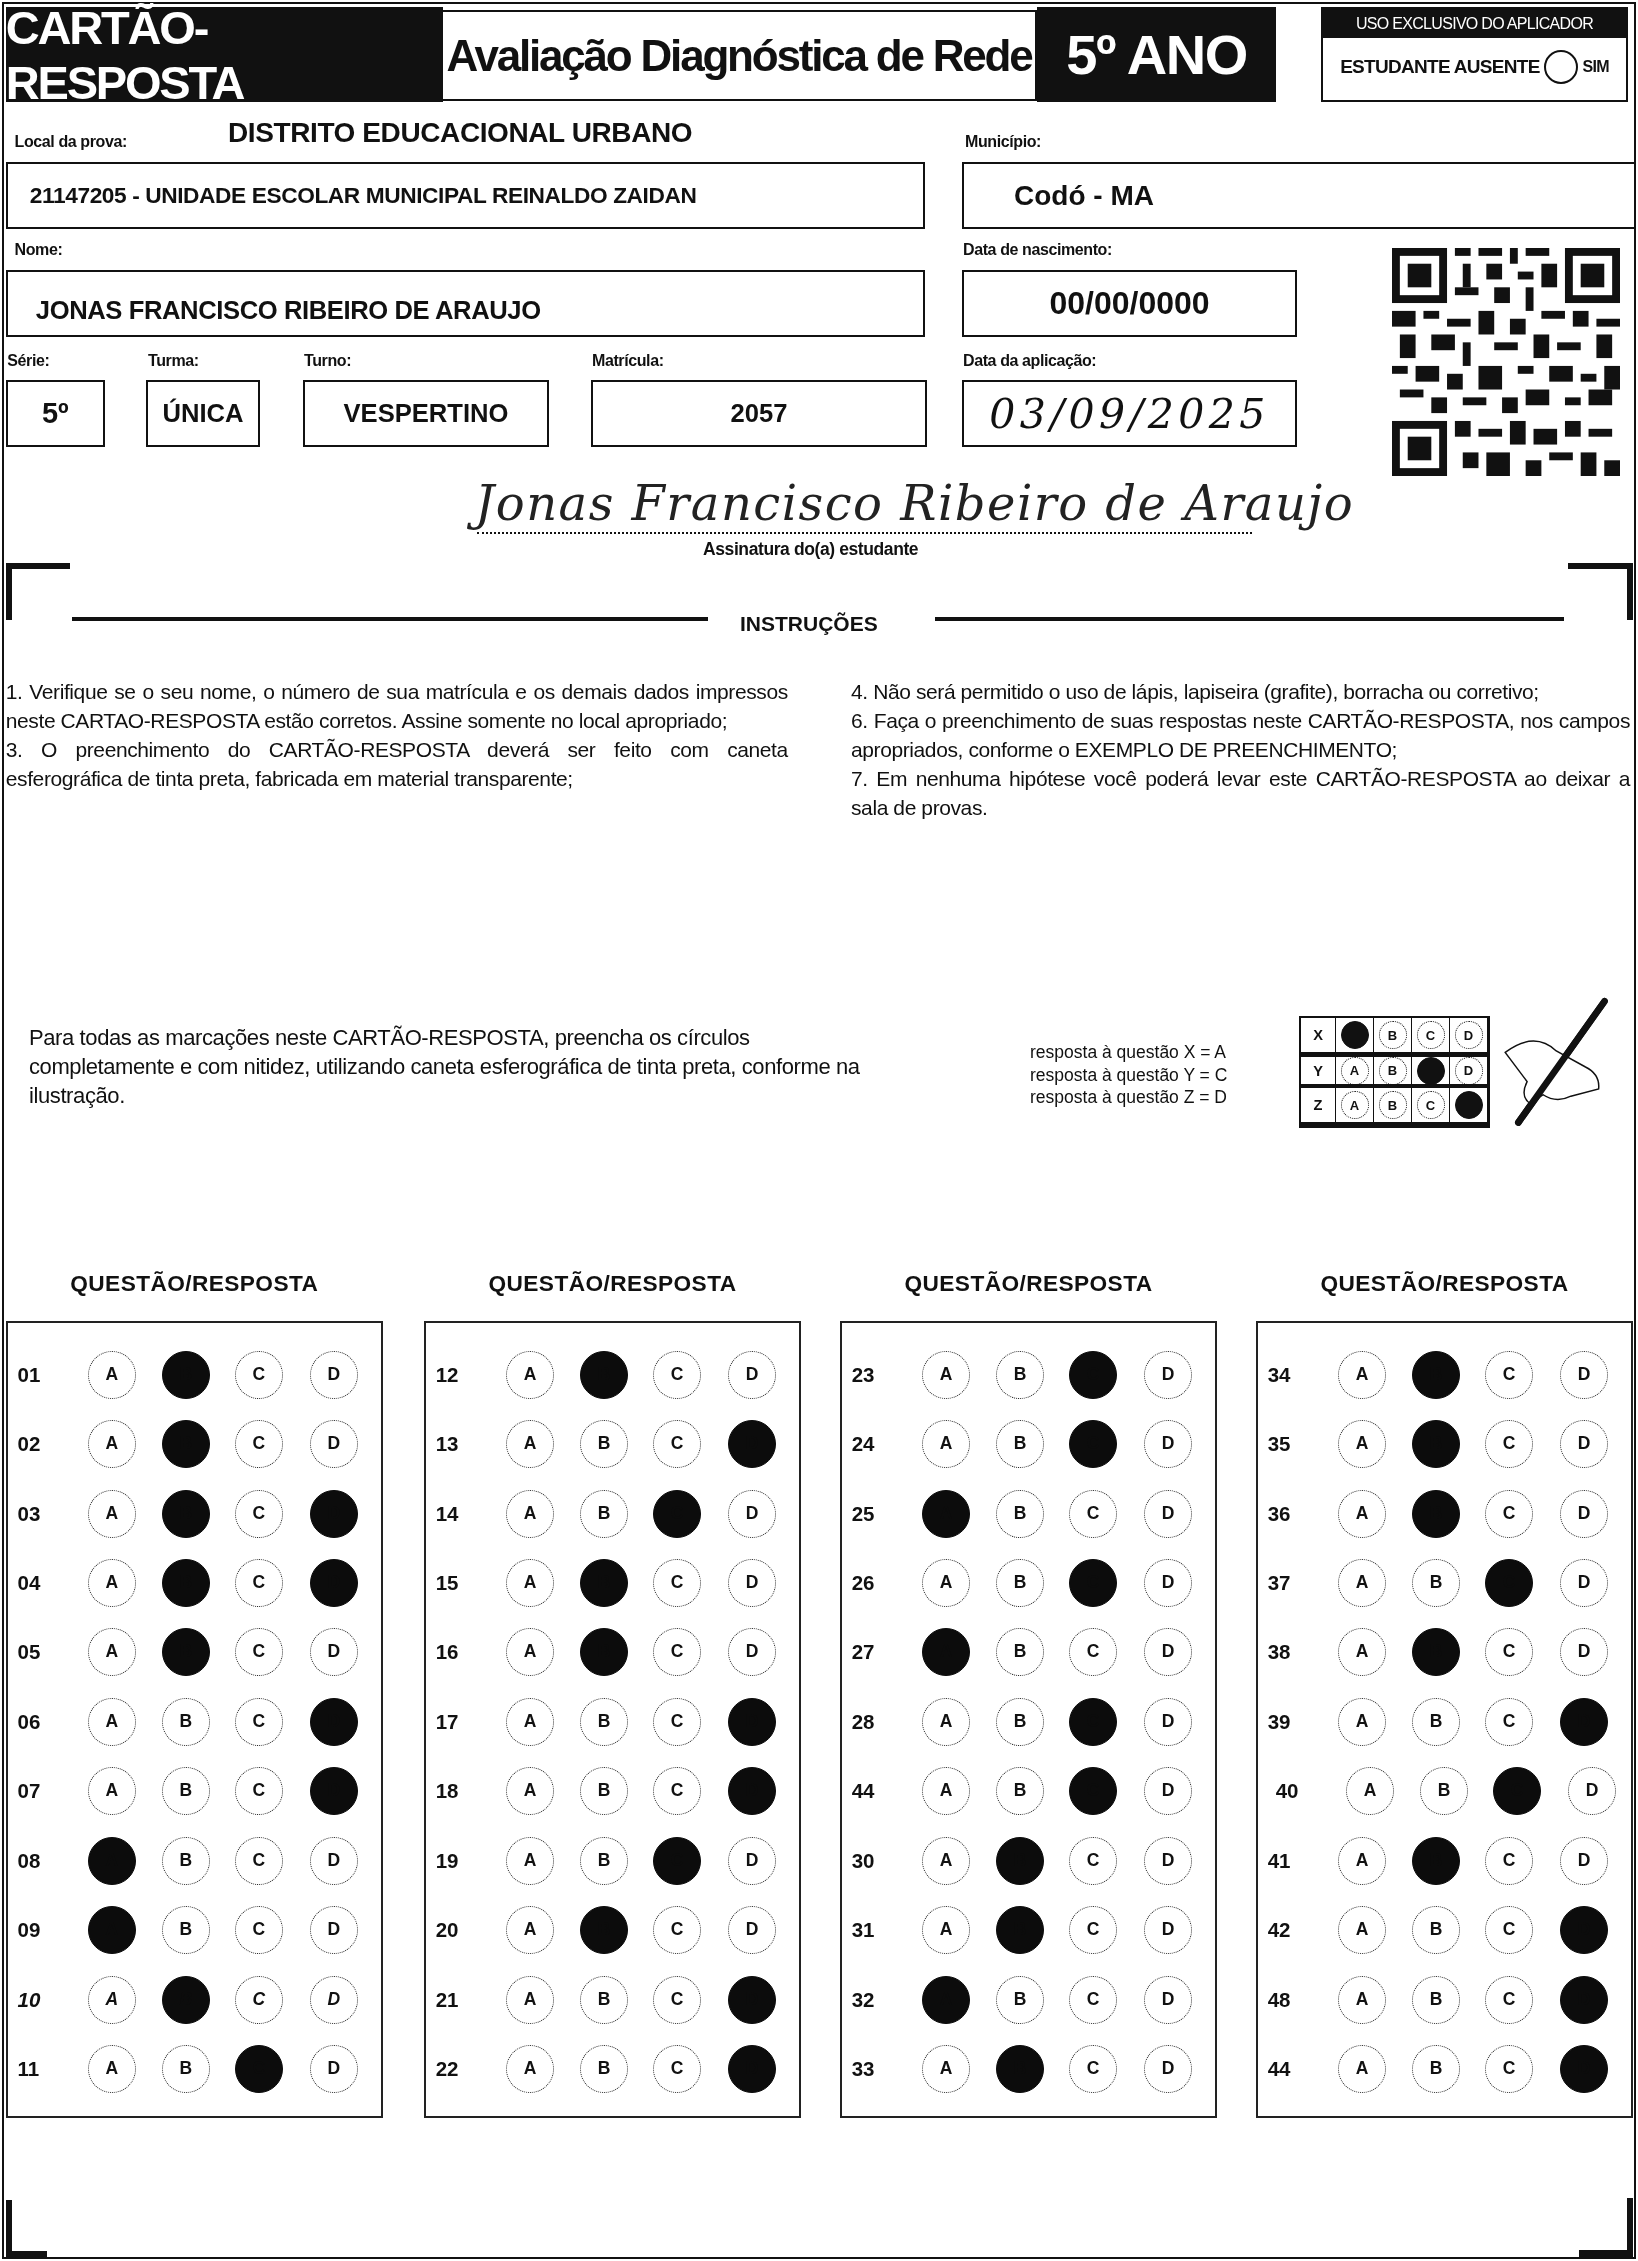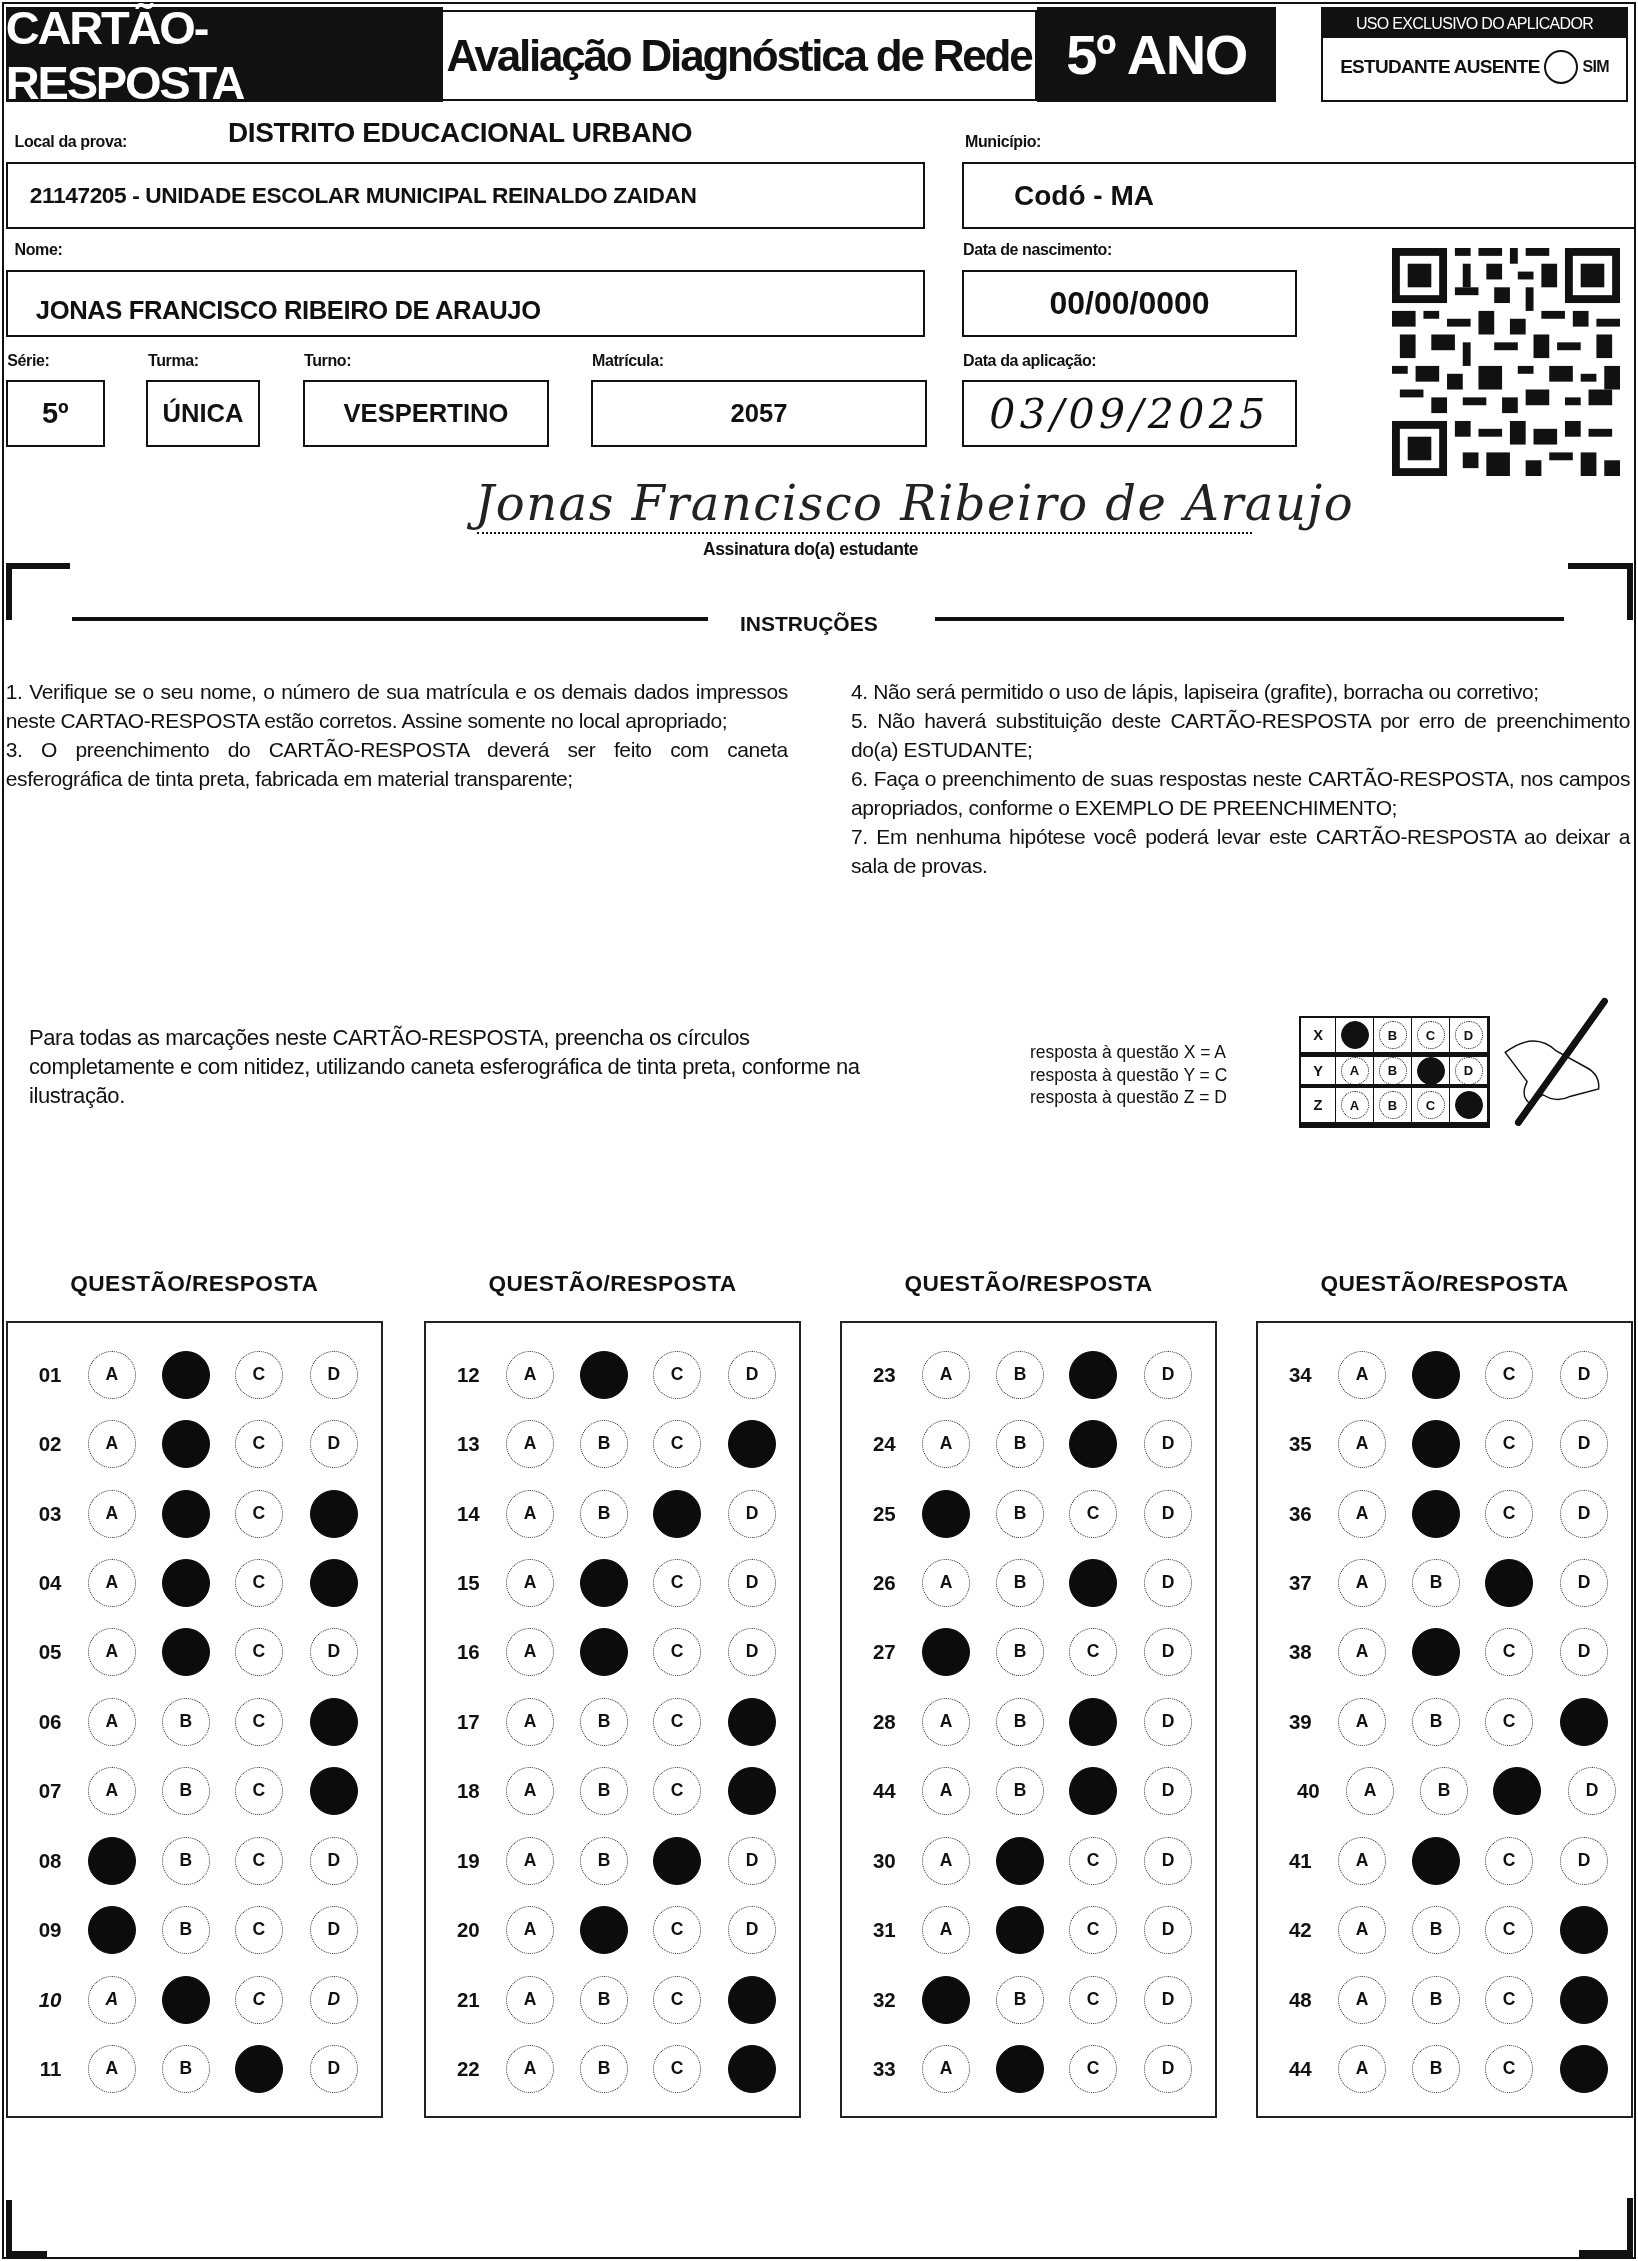--- a/index.html
+++ b/index.html
@@ -31,21 +31,21 @@
   .ex-grid { border: 2.2px solid #111; border-bottom-width: 5.8px; display: grid; grid-template-columns: 35px repeat(4, 38px); }
   .ex-cell { height: 35px; border-right: 1.5px solid #111; border-bottom: 1.5px solid #111; display: flex; align-items: center; justify-content: center; font-weight: bold; font-size: 14.6px; }
   .ex-row-sep { border-bottom: 4.4px solid #111; }
   .ex-bubble { width: 28px; height: 28px; border: 1.5px dotted #111; border-radius: 50%; display: flex; align-items: center; justify-content: center; font-size: 13px; }
   .ex-bubble.filled { background: #111; border: 1.5px solid #111; }
 
   
   .qr-title { font-size: 22.7px; font-weight: bold; text-align: center; letter-spacing: 0.4px; }
   .qbox { border: 2.2px solid #222; }
   .qrow { position: absolute; left: 0; height: 53px; display: flex; align-items: center; }
-  .qnum { position: absolute; left: 11.7px; font-size: 20.5px; font-weight: bold; width: 44px; text-align: right; }
+  .qnum { position: absolute; left: 11.7px; font-size: 20.5px; font-weight: bold; width: 44px; }
   .bubble { position: absolute; width: 48px; height: 48px; border: 1.5px dotted #222; border-radius: 50%; display: flex; align-items: center; justify-content: center; font-size: 17.5px; font-weight: bold; cursor: pointer; background: #fff; }
   .bubble.filled { background: #0c0c0c; border: 1.5px solid #0c0c0c; color: #0c0c0c; }
 </style>
 </head>
 <body>
 
 <div class="frame"></div>
 
 <div class="abs hdr-black" style="left:5.8px; top:7.3px; width:437px; height:95px; font-size:47px; letter-spacing:-2.2px;">
   <span>CARTÃO-RESPOSTA</span>
@@ -191,21 +191,20 @@
 <div class="abs" style="left:72px; top:617px; width:636px; height:3.7px; background:#111;"></div>
 <div class="abs" style="left:740px; top:612px; font-size:21px; font-weight:bold;">INSTRUÇÕES</div>
 <div class="abs" style="left:935px; top:617px; width:629px; height:3.7px; background:#111;"></div>
 
 <div class="abs instr-col" style="left:5.8px; top:677px; width:782px;">
   <p>1. Verifique se o seu nome, o número de sua matrícula e os demais dados impressos neste CARTAO-RESPOSTA estão corretos. Assine somente no local apropriado;</p>
   <p>3. O preenchimento do CARTÃO-RESPOSTA deverá ser feito com caneta esferográfica de tinta preta, fabricada em material transparente;</p>
 </div>
 <div class="abs instr-col" style="left:851px; top:677px; width:779px;">
   <p>4. Não será permitido o uso de lápis, lapiseira (grafite), borracha ou corretivo;</p>
-  <p>5. Não haverá substituição deste CARTÃO-RESPOSTA por erro de preenchimento do(a) ESTUDANTE;</p>
   <p>6. Faça o preenchimento de suas respostas neste CARTÃO-RESPOSTA, nos campos apropriados, conforme o EXEMPLO DE PREENCHIMENTO;</p>
   <p>7. Em nenhuma hipótese você poderá levar este CARTÃO-RESPOSTA ao deixar a sala de provas.</p>
 </div>
 
 <div class="abs example-text" style="left:29px; top:1023px; width:840px;">Para todas as marcações neste CARTÃO-RESPOSTA, preencha os círculos completamente e com nitidez, utilizando caneta esferográfica de tinta preta, conforme na ilustração.</div>
 
 <div class="abs ex-legend" style="left:1030px; top:1041px; width:248px;">
   <div>resposta à questão X = A</div>
   <div>resposta à questão Y = C</div>
   <div>resposta à questão Z = D</div>

